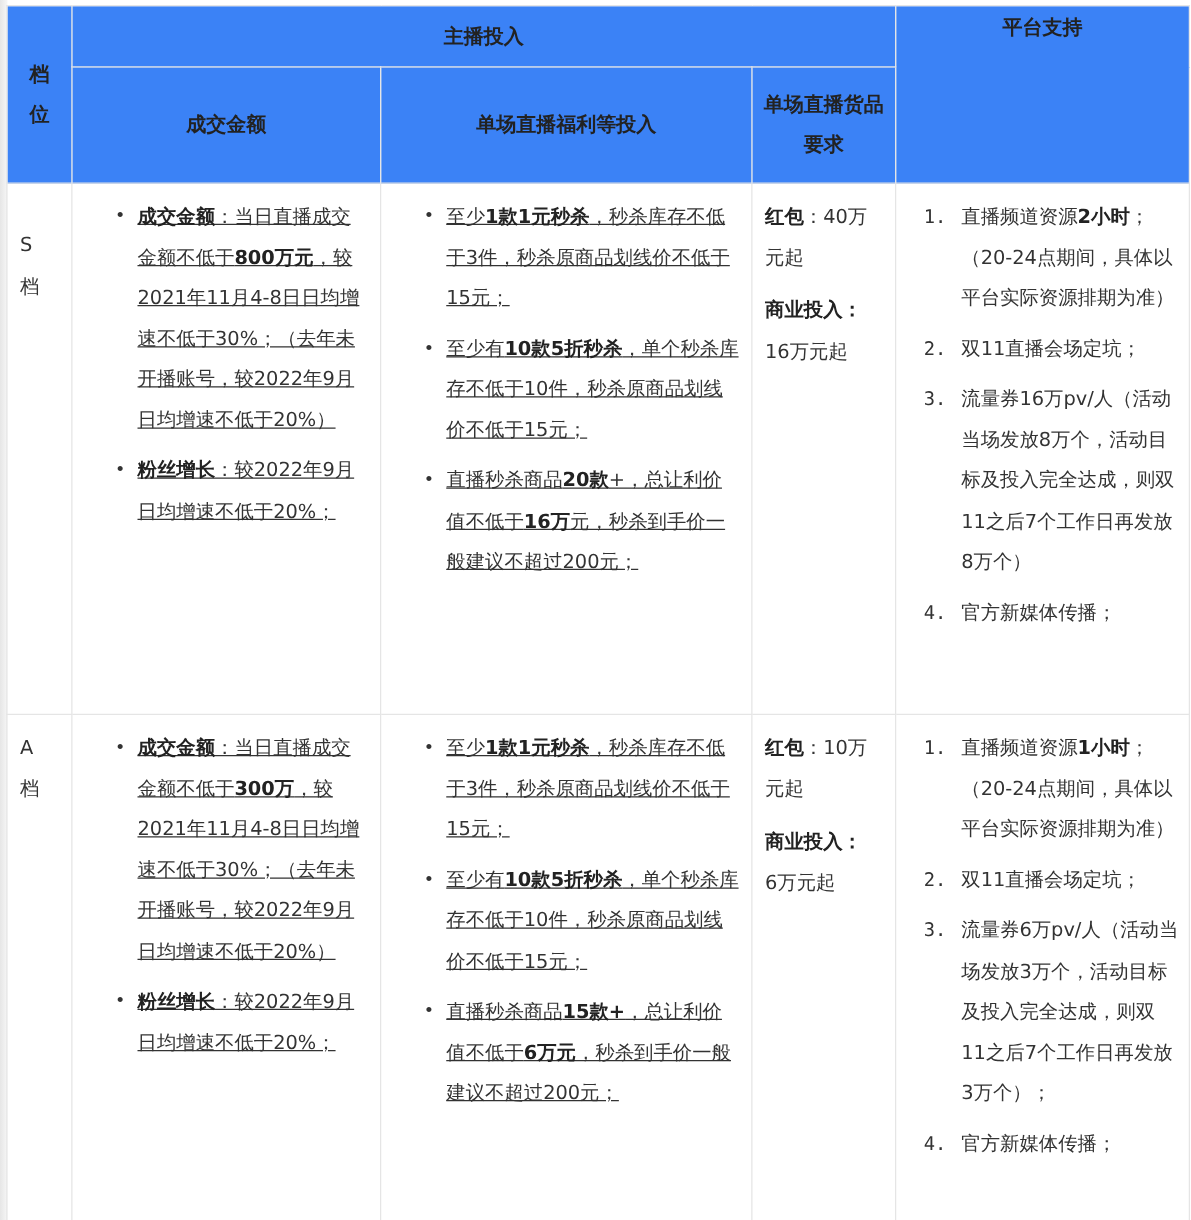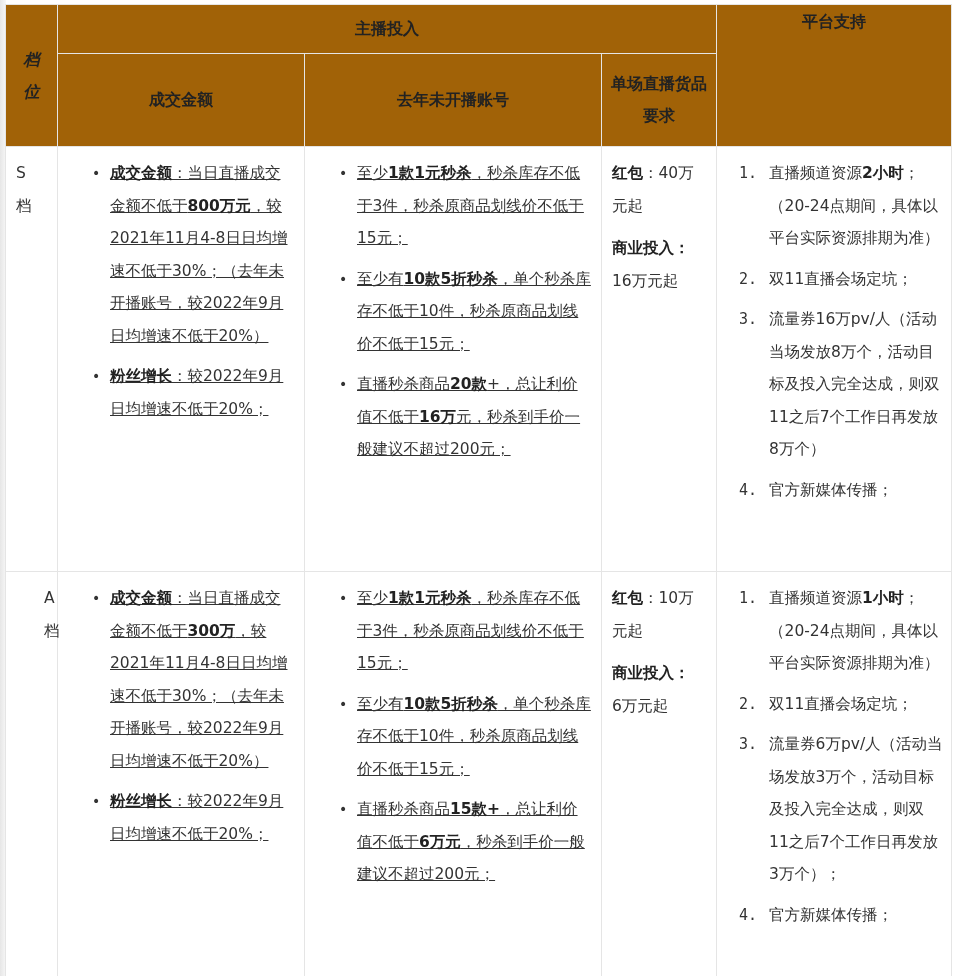--- a/index.html
+++ b/index.html
@@ -18,21 +18,21 @@
     width: 946px;
     border-collapse: collapse;
     table-layout: fixed;
     font-size: 16px;
   }
   table.tiers th, table.tiers td {
     border: 1px solid #e5e5e5;
     vertical-align: top;
   }
   table.tiers th {
-    background: #a16207;
+    background: #3b82f6;
     font-weight: bold;
     color: #222;
     text-align: center;
     vertical-align: middle;
     font-size: 16px;
     line-height: 32px;
   }
   th.h-main { height: 46px; }
   th.h-sub { height: 80px; }
   th.h-tier { line-height: 38px; }
@@ -69,35 +69,35 @@
   <colgroup>
     <col style="width:52px">
     <col style="width:247px">
     <col style="width:297px">
     <col style="width:115px">
     <col style="width:235px">
   </colgroup>
   <thead>
     <tr>
       <th rowspan="2" class="h-tier">
-        <span style="display:inline-block;width:18px;word-break:break-all;font-style:italic;">档位</span>
+        <span style="display:inline-block;width:18px;word-break:break-all;">档位</span>
       </th>
       <th colspan="3" class="h-main">主播投入</th>
       <th rowspan="2" style="vertical-align:top;">平台支持</th>
     </tr>
     <tr>
       <th class="h-sub">成交金额</th>
-      <th class="h-sub">去年未开播账号</th>
+      <th class="h-sub">单场直播福利等投入</th>
       <th class="h-sub h-welfare">单场直播货品要求</th>
     </tr>
   </thead>
   <tbody id="tbody">
     <tr class="row-s">
       <td class="tier-cell">
-        <span style="display:inline-block;width:18px;word-break:break-all;">S档</span>
+        <span style="display:inline-block;width:18px;word-break:break-all;margin-top:23px;">S档</span>
       </td>
       <td class="goal-cell">
         <ul class="bul">
             <li><b>成交金额</b><span>：当日直播成交金额不低于</span><b>800万元</b><span>，较2021年11月4-8日日均增速不低于30%；（去年未开播账号，较2022年9月日均增速不低于20%）</span></li>
             <li><b>粉丝增长</b><span>：较2022年9月日均增速不低于20%；</span></li>
           </ul>
       </td>
       <td class="goods-cell">
         <ul class="bul goods">
             <li><span>至少</span><b>1款1元秒杀</b><span>，秒杀库存不低于3件，秒杀原商品划线价不低于15元；</span></li>
@@ -113,21 +113,21 @@
         <ol class="num">
             <li><span class="num-marker">1.</span><span>直播频道资源</span><b>2小时</b><span>；（20-24点期间，具体以平台实际资源排期为准）</span></li>
             <li><span class="num-marker">2.</span><span>双11直播会场定坑；</span></li>
             <li><span class="num-marker">3.</span><span>流量券16万pv/人（活动当场发放8万个，活动目标及投入完全达成，则双11之后7个工作日再发放8万个）</span></li>
             <li><span class="num-marker">4.</span><span>官方新媒体传播；</span></li>
           </ol>
       </td>
     </tr>
     <tr class="row-a">
       <td class="tier-cell">
-        <span style="display:inline-block;width:18px;word-break:break-all;margin-left:28px;">A档</span>
+        <span style="display:inline-block;width:18px;word-break:break-all;">A档</span>
       </td>
       <td class="goal-cell">
         <ul class="bul">
             <li><b>成交金额</b><span>：当日直播成交金额不低于</span><b>300万</b><span>，较2021年11月4-8日日均增速不低于30%；（去年未开播账号，较2022年9月日均增速不低于20%）</span></li>
             <li><b>粉丝增长</b><span>：较2022年9月日均增速不低于20%；</span></li>
           </ul>
       </td>
       <td class="goods-cell">
         <ul class="bul goods">
             <li><span>至少</span><b>1款1元秒杀</b><span>，秒杀库存不低于3件，秒杀原商品划线价不低于15元；</span></li>

